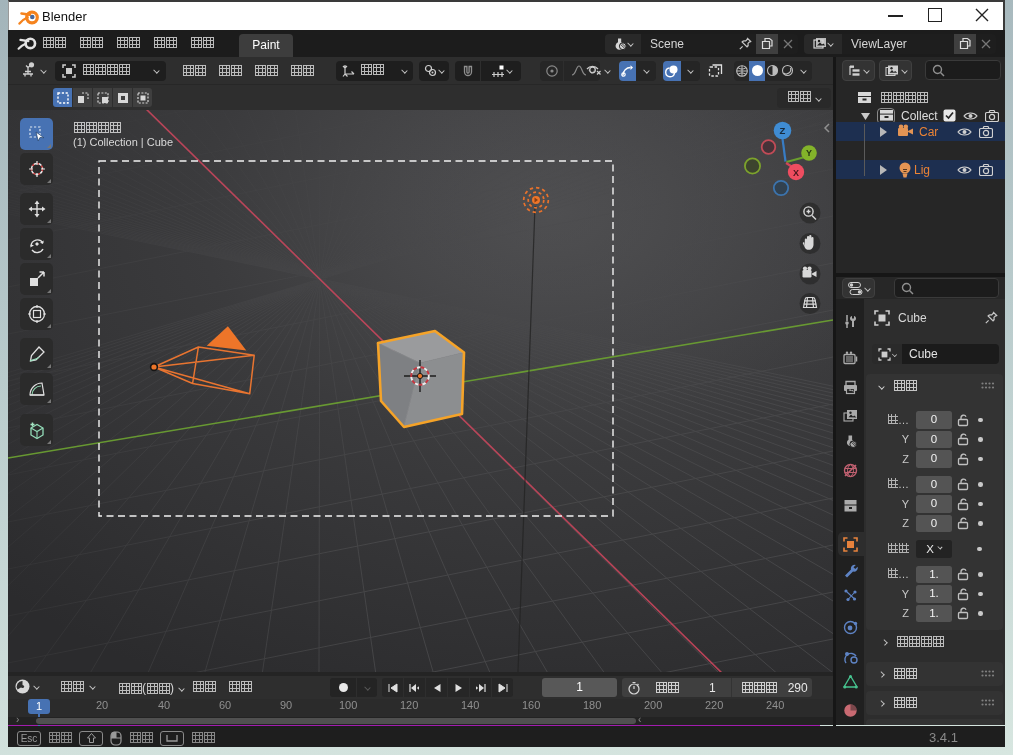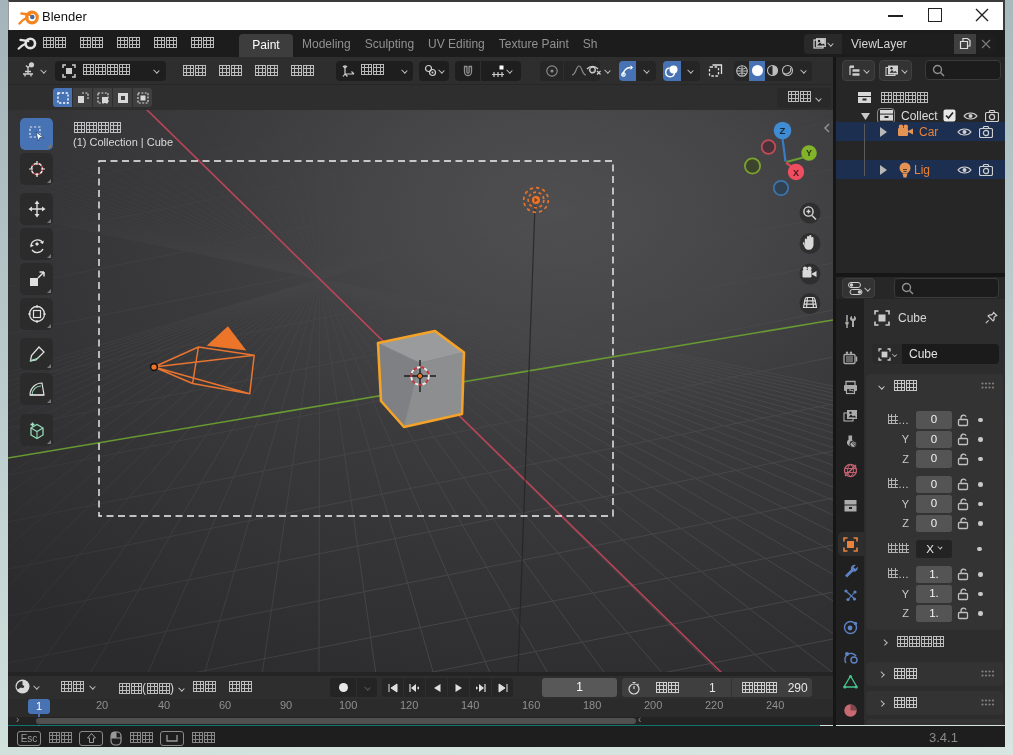--- a/index.html
+++ b/index.html
@@ -1,16 +1,16 @@
 <!DOCTYPE html>
 <html><head><meta charset="utf-8"><style>
 *{margin:0;padding:0;box-sizing:border-box;font-family:"Liberation Sans",sans-serif;}
 html,body{width:1013px;height:755px;overflow:hidden;}
 body{background:linear-gradient(175deg,#a3b4ba 0%,#b9cbcc 45%,#d7e6e0 100%);position:relative;}
-#win{position:absolute;left:8px;top:0;width:812px;height:747px;background:#0f766e;}
+#win{position:absolute;left:8px;top:0;width:812px;height:747px;background:#a21caf;}
 .abs{position:absolute;}
 .k{display:inline-block;width:11px;height:11px;margin:0 .5px;opacity:.85;background:repeating-linear-gradient(0deg,currentColor 0 1px,transparent 1px 3.4px),repeating-linear-gradient(90deg,currentColor 0 1px,transparent 1px 3.4px);}
 .k2{width:10px;height:10px;}
 .cv{display:inline-block;width:5px;height:5px;border-right:1.5px solid #c7c7c7;border-bottom:1.5px solid #c7c7c7;transform:rotate(45deg) scaleY(.8);vertical-align:3px;}
 .txt{color:#d5d5d5;font-size:12px;white-space:nowrap;}
 .flex{display:flex;align-items:center;}
 svg{display:block;}
 .tb{width:33px;height:32px;background:#2b2b2b;border-radius:5px;margin-bottom:3px;display:flex;align-items:center;justify-content:center;position:relative;}
 .tb:after{content:"";position:absolute;right:2px;bottom:2px;border-left:4px solid transparent;border-bottom:4px solid #777;}
 .pb{width:21px;height:19px;background:#262626;display:flex;align-items:center;justify-content:center;margin-right:1px;}
@@ -49,28 +49,47 @@
   <circle cx="14.3" cy="8.6" r="2" fill="#1c1c1c"></circle>
  </svg>
  <div class="abs txt flex" style="left:34px;top:7px;gap:13px;">
   <span><i class="k"></i><i class="k"></i></span>
         <span><i class="k"></i><i class="k"></i></span>
         <span><i class="k"></i><i class="k"></i></span>
         <span><i class="k"></i><i class="k"></i></span>
         <span><i class="k"></i><i class="k"></i></span>
  </div>
  <div class="abs" style="left:231px;top:4px;width:54px;height:23px;background:#3d3d3d;border-radius:4px 4px 0 0;color:#fff;font-size:12px;text-align:center;line-height:22px;">Paint</div>
- <div class="abs flex" style="left:294px;top:7px;color:#919191;font-size:12px;gap:14px;">
-        <span>Modeling</span>
-        <span>Sculpting</span>
-        <span>UV Editing</span>
-        <span>Texture Paint</span>
-        <span>Sh</span>
-      </div>
-
+
+ <div class="abs flex" style="left:597px;top:3.5px;width:193px;height:20px;background:#1e1e1e;border-radius:4px;">
+  <div class="flex" style="width:36px;height:20px;background:#292929;border-radius:4px 0 0 4px;justify-content:center;gap:2px;">
+   <svg width="14" height="14" viewBox="0 0 14 14">
+            <path d="M5 1.5 8.2 1.5 8.2 5.2A4 4 0 1 1 5 5.2Z" fill="#d5d5d5"></path>
+            <circle cx="9.8" cy="9.2" r="3.4" fill="#d5d5d5" stroke="#1e1e1e" stroke-width="1"></circle>
+            <path d="M7.5 7.4 11.8 11.4M9 6.6 12.6 10" stroke="#1e1e1e" stroke-width=".8"></path>
+          </svg>
+   <span class="cv" style="margin-left:-1px"></span>
+  </div>
+  <div class="txt" style="margin-left:9px;flex:1;">Scene</div>
+  <svg width="15" height="15" viewBox="0 0 15 15" style="margin-right:3px">
+          <g fill="none" stroke="#c9c9c9" stroke-width="1.2">
+            <path d="M9 1.8 13.2 6M10 2.6 7.6 5c-1.2-.4-2.7 0-3.5.9l5 5c.9-.8 1.3-2.3.9-3.5l2.4-2.4M4.6 10.4 1.8 13.2"></path>
+          </g>
+        </svg>
+  <div class="flex" style="width:22px;height:20px;background:#3f3f3f;justify-content:center;">
+   <svg width="13" height="13" viewBox="0 0 13 13">
+            <path d="M1.5 4.5h7v7h-7zM4 4.5V1.5h4.5L11 3.5V9H8.5" fill="none" stroke="#ddd" stroke-width="1.2"></path>
+          </svg>
+  </div>
+  <div class="flex" style="width:20px;height:20px;justify-content:center;border-radius:0 4px 4px 0;">
+   <svg width="10" height="10" viewBox="0 0 10 10">
+            <path d="M1 1 9 9M9 1 1 9" stroke="#777" stroke-width="1.3"></path>
+          </svg>
+  </div>
+ </div>
 
  <div class="abs flex" style="left:796px;top:3.5px;width:192px;height:20px;background:#1e1e1e;border-radius:4px;">
   <div class="flex" style="width:38px;height:20px;background:#292929;border-radius:4px 0 0 4px;justify-content:center;gap:2px;">
    <svg width="14" height="14" viewBox="0 0 14 14">
             <rect x="1" y="3" width="9" height="8" fill="none" stroke="#d5d5d5" stroke-width="1.2"></rect>
             <rect x="3" y="1" width="10" height="9" fill="#d5d5d5" opacity=".85"></rect>
             <circle cx="6" cy="4" r="1.2" fill="#1e1e1e"></circle>
             <path d="M4 8.5 7 5.5 9 7.5 10.5 6.5 12 8.5" fill="#1e1e1e"></path>
           </svg>
    <span class="cv" style="margin-left:-1px"></span>

